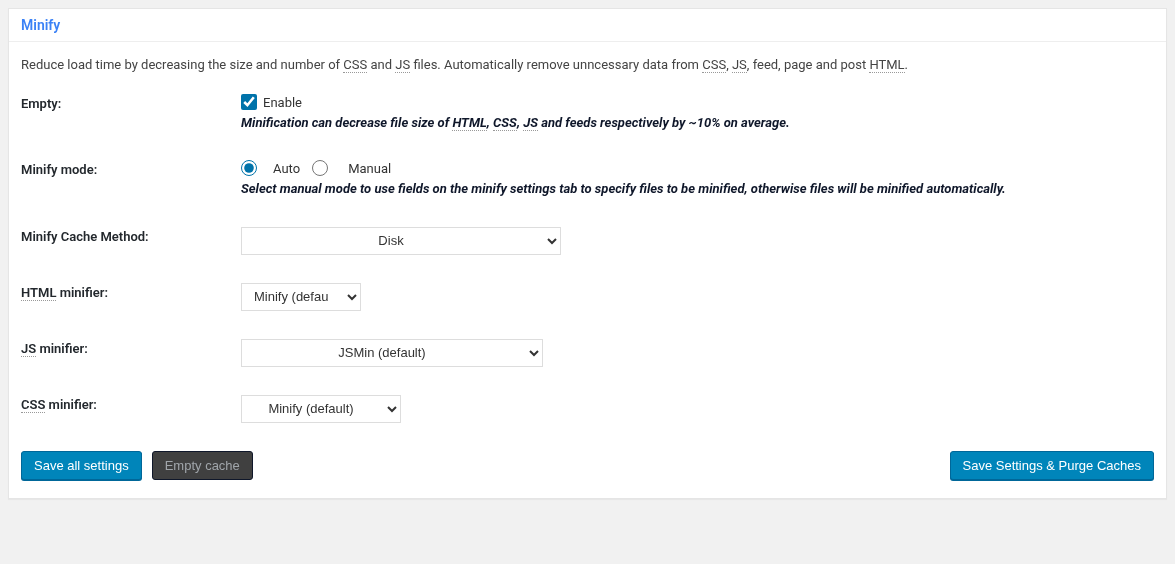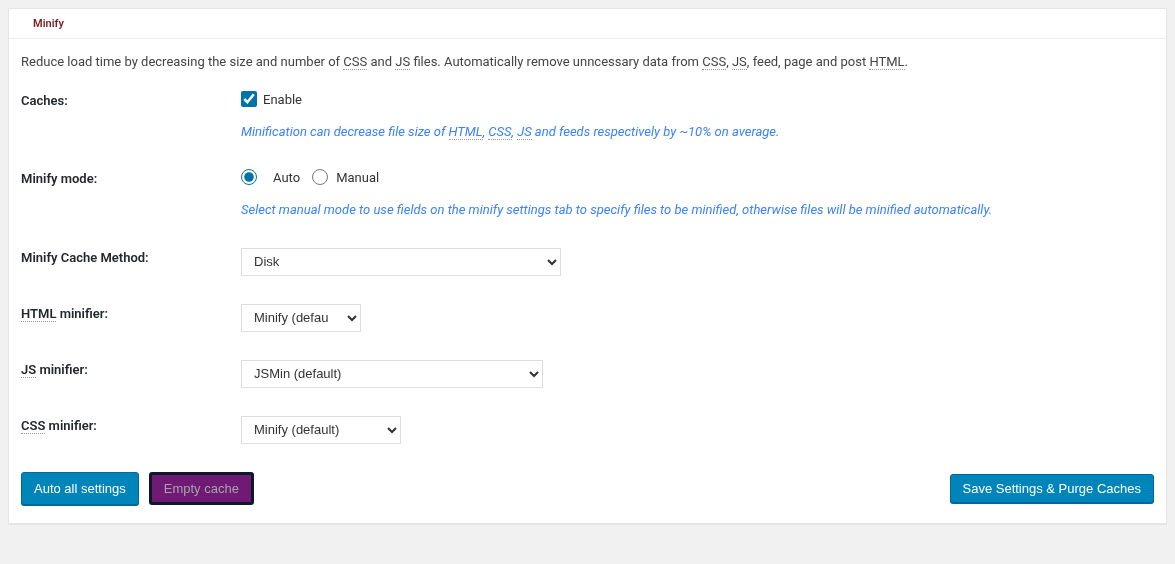--- a/index.html
+++ b/index.html
@@ -9,25 +9,25 @@
       color: #333;
       background: #f1f1f1;
       padding: 8px;
     }
     .panel {
       background: #fff;
       border: 1px solid #e5e5e5;
       box-shadow: 0 1px 1px rgba(0,0,0,0.04);
     }
     .panel-header {
-      padding: 8px 24px;
+      padding: 8px 12px;
       border-bottom: 1px solid #eee;
       font-weight: 600;
-      font-size: 11px;
-      color: #7f1d1d;
+      font-size: 14px;
+      color: #3b82f6;
     }
     .panel-body {
       padding: 14px 12px 18px 12px;
     }
     .intro {
       color: #444;
       margin-bottom: 20px;
       line-height: 1.4;
     }
     .abbr {
@@ -61,31 +61,33 @@
     input[type=radio] {
       width: 16px;
       height: 16px;
       accent-color: #0073aa;
     }
     .chk-label, .rad-label {
       color: #333;
     }
     .hint {
       font-style: italic;
-      color: #3b82f6;
-      margin-top: 16px;
+      color: #0f172a;
+      margin-top: 4px;
       line-height: 1.4;
+      font-weight: bold;
     }
     select {
       font-size: 13px;
       padding: 4px 16px 4px 8px;
       border: 1px solid #ddd;
       background: #fff;
       height: 28px;
       color: #333;
+      text-align: center;
     }
     .w-wide { width: 320px; }
     .w-med  { width: 302px; }
     .w-sm   { width: 160px; }
     .w-ms   { width: 120px; }
     .buttons {
       display: flex;
       justify-content: space-between;
       align-items: center;
       margin-top: 10px;
@@ -98,58 +100,58 @@
       cursor: pointer;
       line-height: 1.2;
     }
     .btn-primary {
       background: #0085ba;
       border: 1px solid #006799;
       color: #fff;
       box-shadow: 0 1px 0 #006799;
     }
     .btn-secondary {
-      background: #701a75;
-      border: 3px solid #0f172a;
+      background: #404040;
+      border: 1px solid #0f172a;
       color: #a0a5aa;
     }
   </style>
 </head>
 <body>
 
 <div class="panel">
   <div class="panel-header">Minify</div>
   <div class="panel-body">
 
     <p class="intro">
       <span>Reduce load time by decreasing the size and number of </span><span class="abbr">CSS</span><span> and </span><span class="abbr">JS</span><span> files. Automatically remove unncessary data from </span><span class="abbr">CSS</span><span>, </span><span class="abbr">JS</span><span>, feed, page and post </span><span class="abbr">HTML</span><span>.</span>
     </p>
 
     <div class="row">
-      <div class="row-label">Caches:</div>
+      <div class="row-label">Empty:</div>
       <div class="row-control">
         <label class="checkbox-line">
           <input type="checkbox" checked="" style="">
           <span class="chk-label">Enable</span>
         </label>
         <div class="hint">
           <span>Minification can decrease file size of </span><span class="abbr">HTML</span><span>, </span><span class="abbr">CSS</span><span>, </span><span class="abbr">JS</span><span> and feeds respectively by ~10% on average.</span>
         </div>
       </div>
     </div>
 
     <div class="row">
       <div class="row-label">Minify mode:</div>
       <div class="row-control">
         <div class="radio-line">
           <label class="radio-line" style="gap:16px;">
             <input type="radio" name="mmode" checked="" style="">
             <span class="rad-label">Auto</span>
           </label>
-          <label class="radio-line" style="gap:8px; margin-left:6px;">
+          <label class="radio-line" style="gap:20px; margin-left:6px;">
             <input type="radio" name="mmode" style="">
             <span class="rad-label">Manual</span>
           </label>
         </div>
         <div class="hint">Select manual mode to use fields on the minify settings tab to specify files to be minified, otherwise files will be minified automatically.</div>
       </div>
     </div>
 
     <div class="row">
       <div class="row-label">Minify Cache Method:</div>
@@ -188,20 +190,20 @@
       </div>
       <div class="row-control">
         <select class="w-sm">
           <option>Minify (default)</option>
         </select>
       </div>
     </div>
 
     <div class="buttons">
       <div class="left-buttons">
-        <button class="btn btn-primary">Auto all settings</button>
+        <button class="btn btn-primary">Save all settings</button>
         <button class="btn btn-secondary">Empty cache</button>
       </div>
       <button class="btn btn-primary">Save Settings &amp; Purge Caches</button>
     </div>
 
   </div>
 </div>
 
 </body></html>

